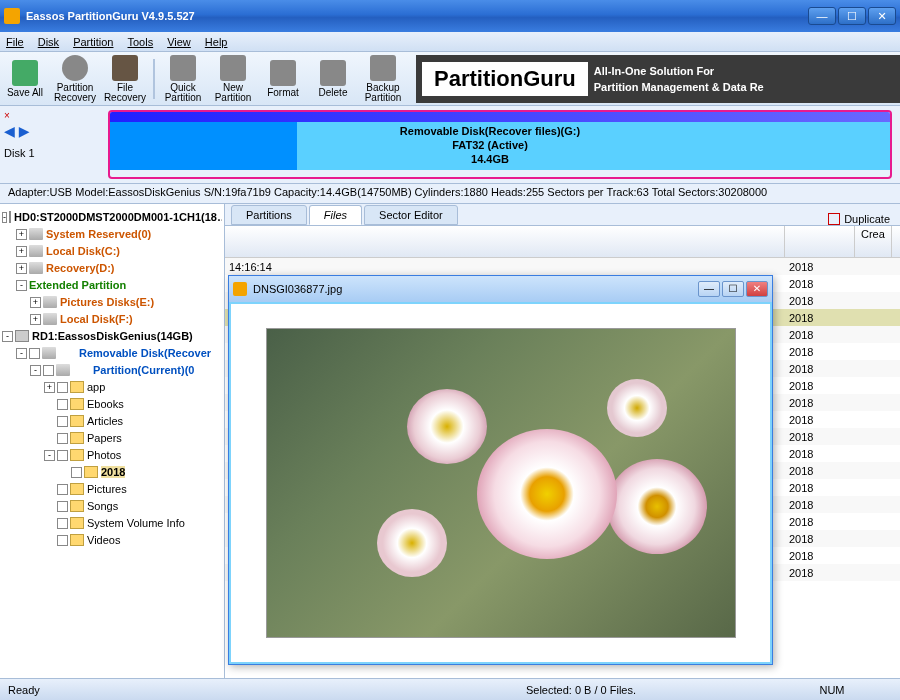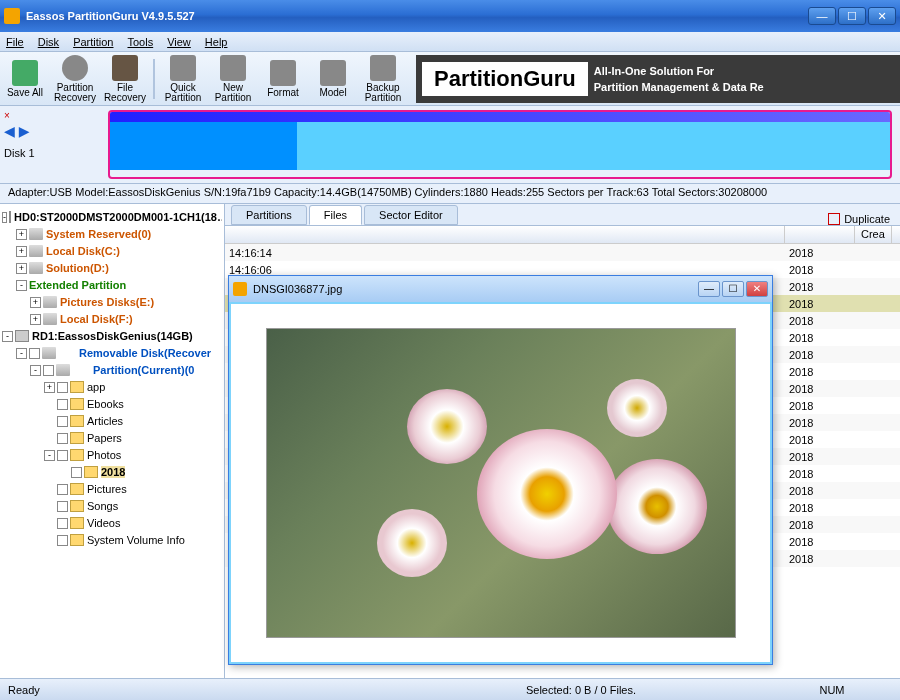--- a/index.html
+++ b/index.html
@@ -51,26 +51,26 @@
 .tchk { width:11px; height:11px; border:1px solid #888; margin-right:2px; background:#fff; }
 .torange { color:#cc5500; font-weight:bold; }
 .tgreen { color:#138000; font-weight:bold; }
 .tblue { color:#0050c0; font-weight:bold;margin-left:20px; }
 .tbold { font-weight:bold; }
 .tbold.sel { background:#f0e0a0; }
 
 .right { flex:1; display:flex; flex-direction:column; background:#fff; overflow:hidden; }
 .tabs { height:22px; background:#e8f0fb; display:flex; align-items:flex-end; padding-left:6px; border-bottom:1px solid #a8bdd8; }
 .tab { padding:3px 14px; border:1px solid #a8bdd8; background:#d8e6f6; cursor:pointer; margin-right:2px; border-top-left-radius:3px; border-top-right-radius:3px; }
-.tab.active { background:#fff; border-bottom:1px solid #fff; }
+.tab.active { background:#fff; border-bottom:1px solid #fff;font-style:italic; }
 .tabs .dup { margin-left:auto; margin-right:10px; display:flex; align-items:center; }
 .tabs .dup .cb { width:12px; height:12px; border:1px solid #c00; margin-right:4px; }
 
 .flist { flex:1; overflow:hidden; }
-.flhdr { height:18px; background:linear-gradient(#fff,#e0e8f4); border-bottom:1px solid #ccc; display:flex;text-align:right; }
+.flhdr { height:32px; background:linear-gradient(#fff,#e0e8f4); border-bottom:1px solid #ccc; display:flex;text-align:right; }
 .flhdr div { padding:2px 6px; border-right:1px solid #ccc; }
 .flrow { height:17px; display:flex; align-items:center; padding:0 4px; }
 .flrow:nth-child(odd) { background:#f8f8f8; }
 .flrow.sel { background:#e0e0b0; }
 .flrow .t { width:560px; }
 .flrow .d { width:70px; }
 
 
 .dialog { position:absolute; left:228px; top:275px; width:545px; height:390px; background:#7dd3fc; border:1px solid #3a7de0; box-shadow:2px 2px 8px rgba(0,0,0,0.3); display:flex; flex-direction:column; }
 .dlgtitle { height:26px; background:linear-gradient(#cde4fc,#a8ccf4); display:flex; align-items:center; padding:0 4px; }
@@ -140,21 +140,21 @@
   <div class="toolbtn">
       <div class="icon"></div>
       <div class="lbl">New Partition</div>
     </div>
   <div class="toolbtn">
       <div class="icon"></div>
       <div class="lbl">Format</div>
     </div>
   <div class="toolbtn">
       <div class="icon"></div>
-      <div class="lbl">Model</div>
+      <div class="lbl">Delete</div>
     </div>
   <div class="toolbtn">
       <div class="icon"></div>
       <div class="lbl">Backup Partition</div>
     </div>
   <div class="toolbanner">
     <div class="pg">PartitionGuru</div>
     <div class="slogan">
         <div>All-In-One Solution For</div>
         <div>Partition Management &amp; Data Re</div>
@@ -167,20 +167,25 @@
     <div class="closex">×</div>
     <div class="arrows">◀ ▶</div>
     <div class="dname">Disk 1</div>
   </div>
   <div class="diskbar">
     <div class="diskbarhdr"></div>
     <div class="diskbarbody">
         <div class="diskbarused"></div>
       </div>
   </div>
+  <div class="diskbarlbls">
+    <div>Removable Disk(Recover files)(G:)</div>
+    <div>FAT32 (Active)</div>
+    <div>14.4GB</div>
+  </div>
 </div>
 
 <div class="adapterline">Adapter:USB  Model:EassosDiskGenius  S/N:19fa71b9  Capacity:14.4GB(14750MB)  Cylinders:1880  Heads:255  Sectors per Track:63  Total Sectors:30208000</div>
 
 <div class="main">
 
   <div class="tree">
     <div class="tnode">
         <span class="texp">-</span>
         <span class="ticon tdisk"></span>
@@ -192,21 +197,21 @@
         <span class="torange">System Reserved(0)</span>
       </div>
     <div class="tnode" style="padding-left:14px">
         <span class="texp">+</span>
         <span class="ticon tvol"></span>
         <span class="torange">Local Disk(C:)</span>
       </div>
     <div class="tnode" style="padding-left:14px">
         <span class="texp">+</span>
         <span class="ticon tvol"></span>
-        <span class="torange">Solution(D:)</span>
+        <span class="torange">Recovery(D:)</span>
       </div>
     <div class="tnode" style="padding-left:14px">
         <span class="texp">-</span>
         <span class="tgreen">Extended Partition</span>
       </div>
     <div class="tnode" style="padding-left:28px">
         <span class="texp">+</span>
         <span class="ticon tvol"></span>
         <span class="torange">Pictures Disks(E:)</span>
       </div>
@@ -277,27 +282,27 @@
     <div class="tnode" style="padding-left:42px">
         <span style="width:13px"></span>
         <span class="tchk"></span>
         <span class="ticon tfolder"></span>
         <span>Songs</span>
       </div>
     <div class="tnode" style="padding-left:42px">
         <span style="width:13px"></span>
         <span class="tchk"></span>
         <span class="ticon tfolder"></span>
+        <span>System Volume Info</span>
+      </div>
+    <div class="tnode" style="padding-left:42px">
+        <span style="width:13px"></span>
+        <span class="tchk"></span>
+        <span class="ticon tfolder"></span>
         <span>Videos</span>
-      </div>
-    <div class="tnode" style="padding-left:42px">
-        <span style="width:13px"></span>
-        <span class="tchk"></span>
-        <span class="ticon tfolder"></span>
-        <span>System Volume Info</span>
       </div>
   </div>
 
   <div class="right">
     <div class="tabs">
       <div class="tab">Partitions</div>
       <div class="tab active">Files</div>
       <div class="tab">Sector Editor</div>
       <div class="dup">
           <span class="cb"></span>

